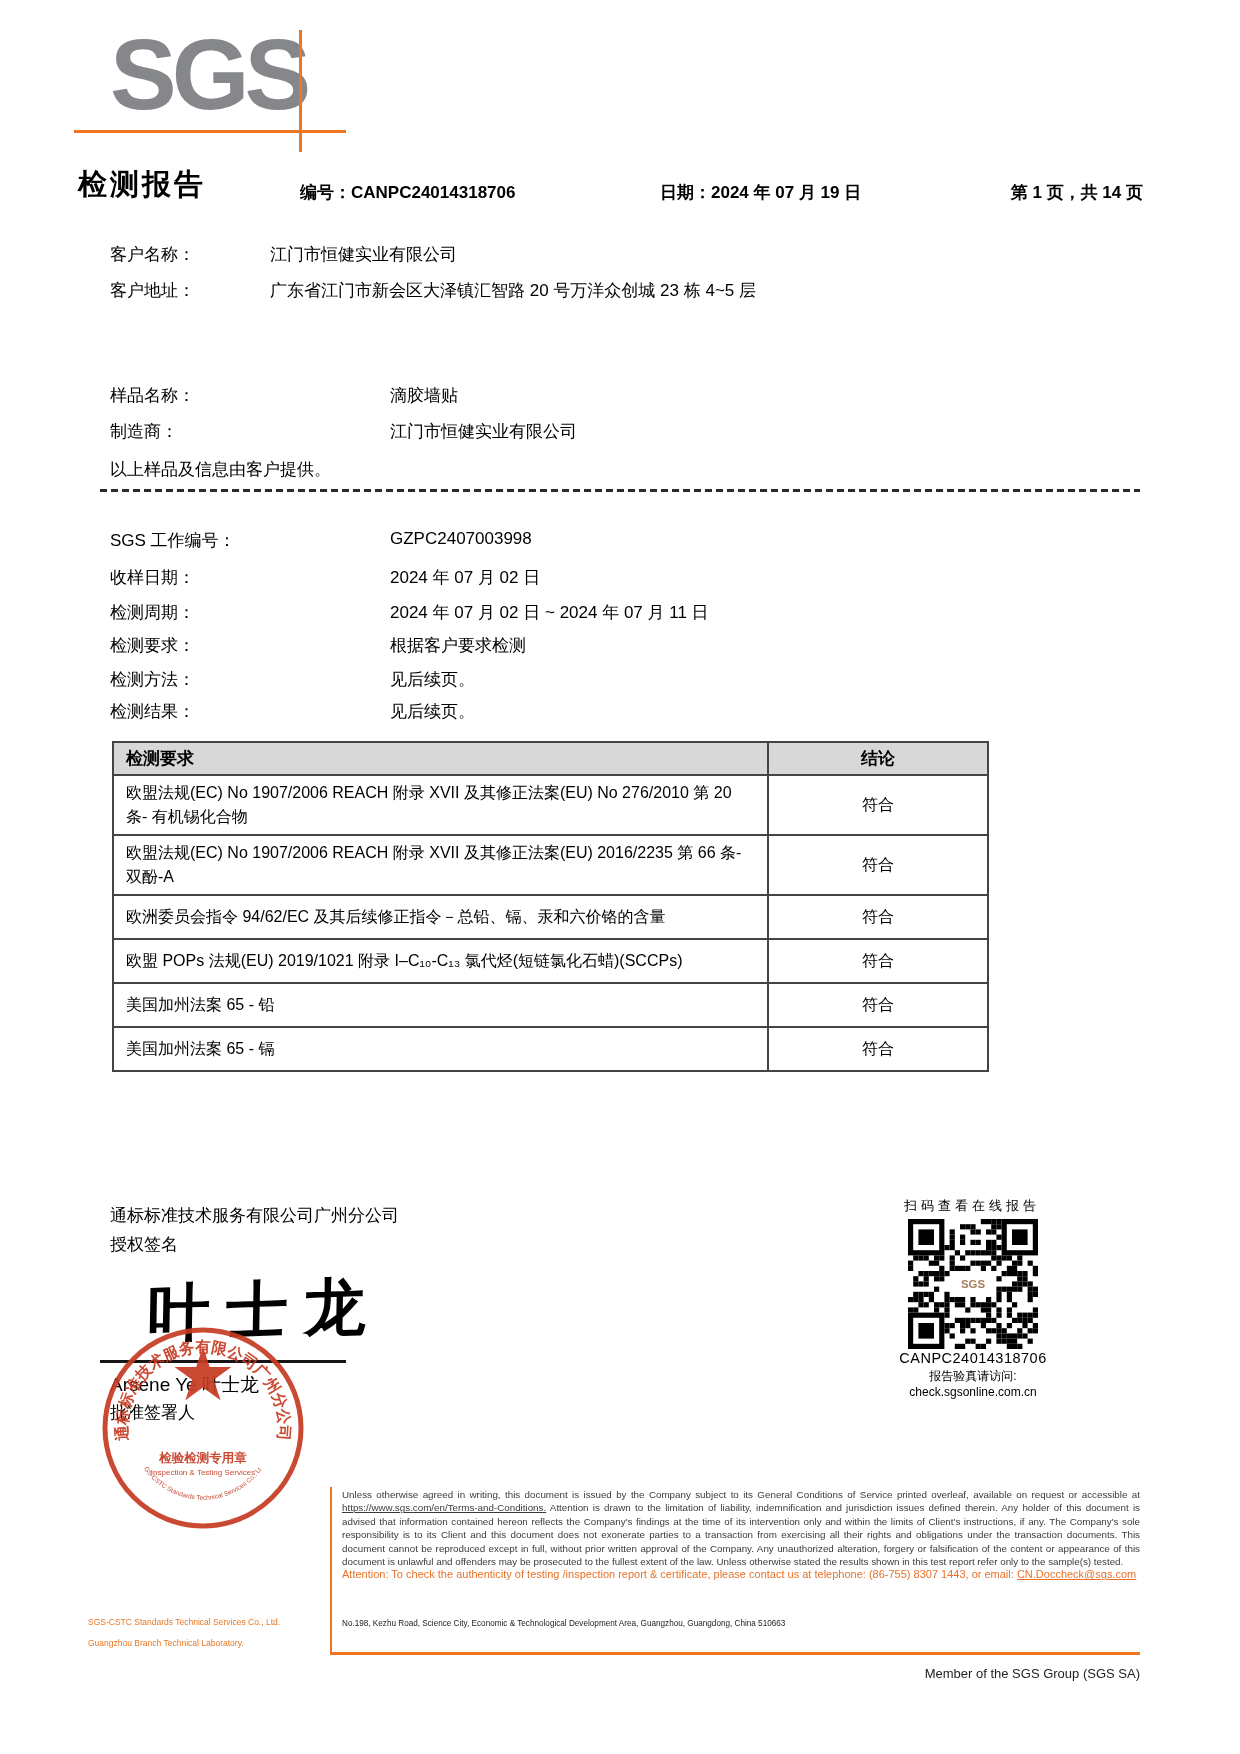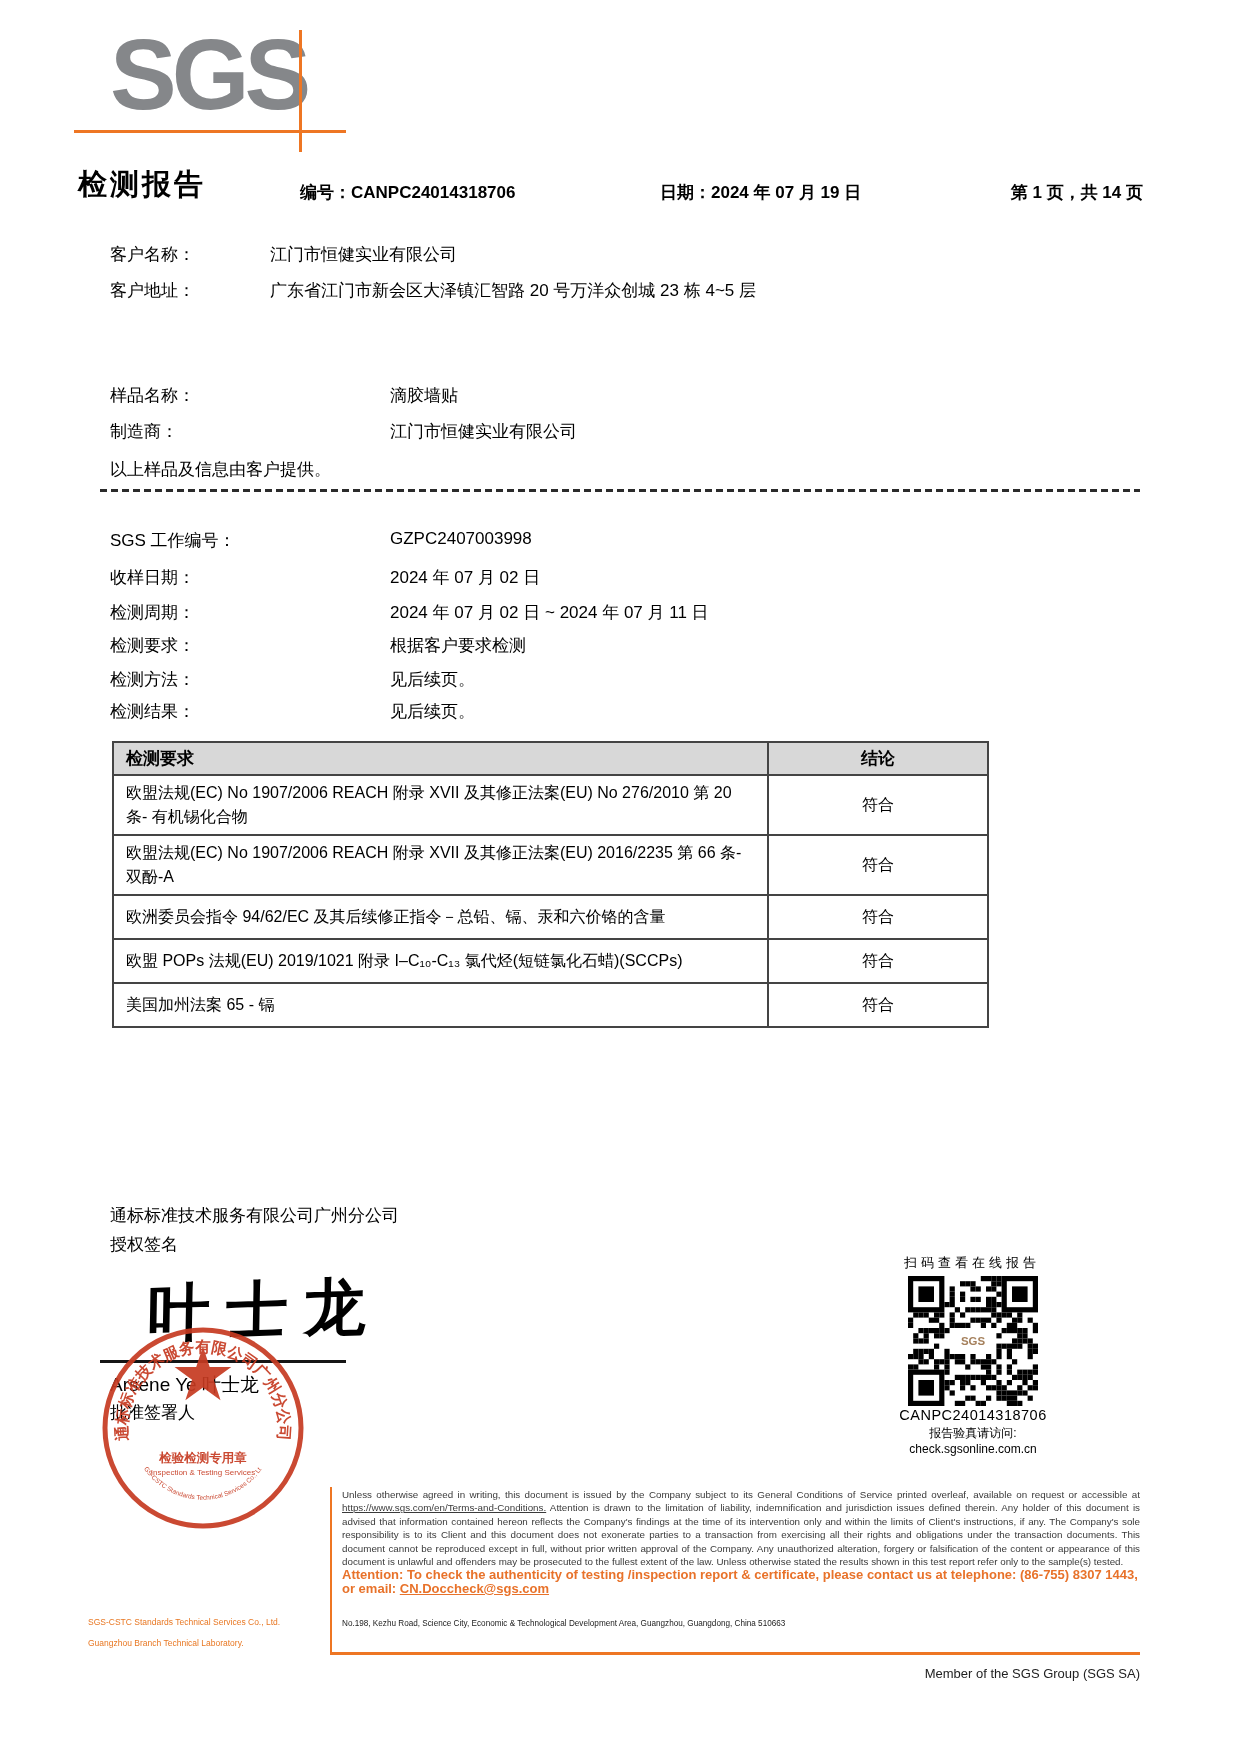--- a/index.html
+++ b/index.html
@@ -47,38 +47,38 @@
   .sig-company { position:absolute; left:110px; top:1204px; font-size:17px; }
   .sig-label   { position:absolute; left:110px; top:1233px; font-size:17px; }
   .sig-hand {
     position:absolute; left:148px; top:1268px; font-size:62px; font-weight:bold;
     letter-spacing:16px; transform:rotate(-2deg) skewX(-3deg); white-space:nowrap;
   }
   .sig-line { position:absolute; left:100px; top:1360px; width:246px; height:3px; background:#151515; }
   .sig-name { position:absolute; left:110px; top:1372px; font-size:19px; }
   .sig-role { position:absolute; left:110px; top:1401px; font-size:17px; }
   
-  .qr-block { position:absolute; left:898px; top:1254px; width:150px; text-align:center; }
+  .qr-block { position:absolute; left:898px; top:1197px; width:150px; text-align:center; }
   .qr-hint  { font-size:13px; letter-spacing:4px; white-space:nowrap; margin-left:-2px; }
   .qr-svg   { display:block; margin:4px auto 0; }
   .qr-code  { font-size:14.5px; letter-spacing:0.5px; margin-top:1px; }
   .qr-verify{ font-size:12px; margin-top:2px; }
   .qr-url   { font-size:12px; }
   
   .stamp-wrap { position:absolute; left:97px; top:1322px; width:212px; height:212px; opacity:0.92; }
   .stamp-star { position:absolute; left:0; top:16px; width:212px; text-align:center; font-size:74px; color:#c63a21; line-height:1; }
   .stamp-t1 { position:absolute; left:0; top:128px; width:212px; text-align:center; font-size:12.5px; font-weight:bold; color:#c63a21; }
   .stamp-t2 { position:absolute; left:0; top:146px; width:212px; text-align:center; font-size:8px; color:#c63a21; }
   .footer-company { position:absolute; left:88px; width:242px; font-size:8.5px; color:#e87722; line-height:1.25; }
   .fc1 { top:1617px; } .fc2 { top:1638px; }
   .footer-vline { position:absolute; left:330px; top:1487px; width:2px; height:166px; background:#ee7623; }
   .footer-text { position:absolute; left:342px; top:1488px; width:798px; }
   .disclaimer { font-size:9.8px; line-height:13.4px; color:#3a3a3a; text-align:justify; }
   .disclaimer .terms-link { text-decoration:underline; }
-  .attention { font-size:13px; line-height:13.4px; color:#e8722a; font-weight:bold; }
+  .attention { font-size:11px; line-height:13.4px; color:#e8722a; font-weight:normal; }
   .attention .mail-link { text-decoration:underline; }
   .addresses { position:absolute; left:342px; top:1615px; width:798px; }
   .addr-row { display:flex; line-height:16px;flex-direction:column; }
   .addr-main { flex:0 0 460px; }
   .addr-en { font-size:8.5px; color:#222; transform:scaleX(0.96); transform-origin:left; }
   .addr-cn { font-size:10.5px; color:#111; }
   .addr-tel { flex:0 0 145px; font-size:9.5px; color:#222; }
   .addr-site { flex:1; font-size:9.5px; color:#222; }
   .footer-hline { position:absolute; left:330px; top:1652px; width:810px; height:3px; background:#ee7623; }
   .member-line { position:absolute; right:100px; top:1666px; font-size:13px; color:#222; }
@@ -152,20 +152,24 @@
       <tr>
         <td>欧盟法规(EC) No 1907/2006 REACH 附录 XVII 及其修正法案(EU) 2016/2235 第 66 条- 双酚-A</td>
         <td class="concl">符合</td>
       </tr>
       <tr>
         <td>欧洲委员会指令 94/62/EC 及其后续修正指令－总铅、镉、汞和六价铬的含量</td>
         <td class="concl">符合</td>
       </tr>
       <tr>
         <td>欧盟 POPs 法规(EU) 2019/1021 附录 I–C₁₀-C₁₃ 氯代烃(短链氯化石蜡)(SCCPs)</td>
+        <td class="concl">符合</td>
+      </tr>
+      <tr>
+        <td>美国加州法案 65 - 铅</td>
         <td class="concl">符合</td>
       </tr>
       <tr>
         <td>美国加州法案 65 - 镉</td>
         <td class="concl">符合</td>
       </tr>
     </tbody>
   </table>
 
   <div class="sig-company">通标标准技术服务有限公司广州分公司</div>

